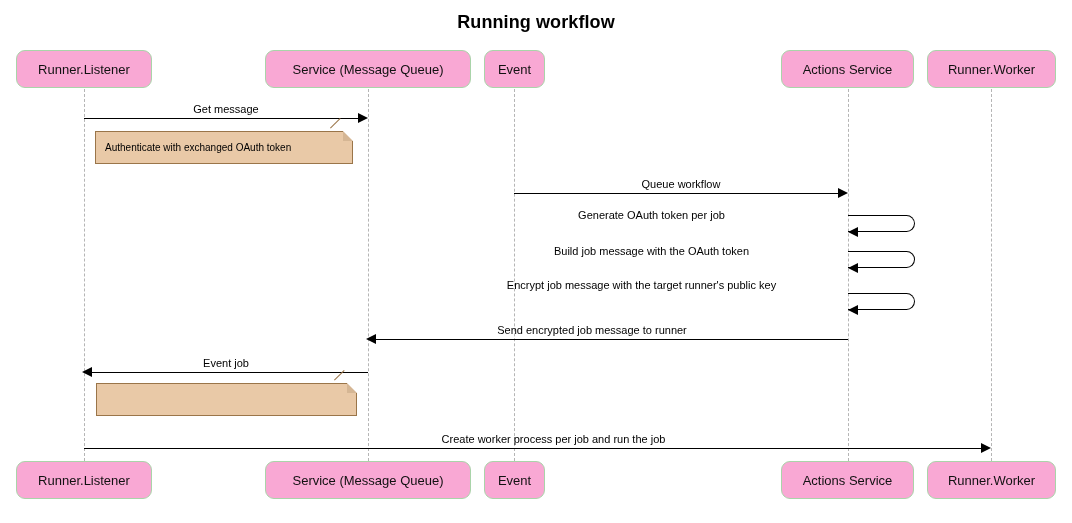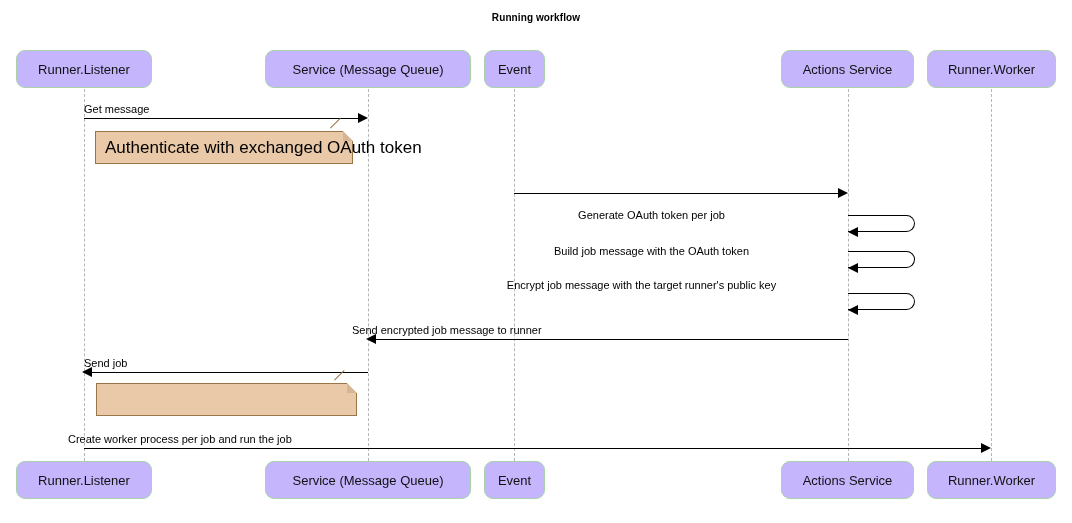--- a/index.html
+++ b/index.html
@@ -14,36 +14,36 @@
     background: #ffffff;
     font-family: "Liberation Sans", sans-serif;
     overflow: hidden;
   }
   #diagram-title {
     position: absolute;
     left: 0;
     top: 12px;
     width: 1072px;
     text-align: center;
-    font-size: 10px;
+    font-size: 18px;
     font-weight: bold;
     color: #000000;
     letter-spacing: 0.1px;
   }
   .lifeline {
     position: absolute;
     width: 0;
     border-left: 1px dashed #b5b5b5;
     top: 89px;
     height: 372px;
   }
   .participant {
     position: absolute;
     box-sizing: border-box;
-    background: #c4b5fd;
+    background: #f9a8d4;
     border: 1px solid #a9d4a9;
     border-radius: 9px;
     display: flex;
     align-items: center;
     justify-content: center;
     font-size: 13px;
     color: #111111;
     height: 38px;
     white-space: nowrap;
   }
@@ -65,31 +65,31 @@
   .arrowhead.left {
     border-top: 5px solid transparent;
     border-bottom: 5px solid transparent;
     border-right: 10px solid #000000;
   }
   .msg-label {
     position: absolute;
     font-size: 11px;
     color: #000000;
     white-space: nowrap;
-    text-align: left;
+    text-align: center;
   }
   .msg-label.right-align {
     text-align: center;
   }
   .note {
     position: absolute;
     box-sizing: border-box;
     background: #e9c9a7;
     border: 1px solid #9a7549;
-    font-size: 17px;
+    font-size: 10px;
     color: #000000;
     display: flex;
     align-items: center;
     padding-left: 9px;
     height: 33px;
     white-space: nowrap;
   }
   .note-fold {
     position: absolute;
     width: 0;
@@ -148,43 +148,44 @@
   <div class="msg-label" style="left:84px; top:103px; width:284px">Get message</div>
 
   <div class="note" style="left:95px; top:131px; width:258px">
     <span>Authenticate with exchanged OAuth token</span>
     <span class="note-fold"></span>
     <span class="note-fold-edge"></span>
   </div>
 
   <div class="msg-line" style="left:514px; top:193px; width:324px"></div>
   <div class="arrowhead right" style="left:838px; top:188px"></div>
+  <div class="msg-label" style="left:514px; top:178px; width:334px">Queue workflow</div>
 
   <div class="selfloop" style="left:848px; top:215px; width:67px; height:17px"></div>
   <div class="arrowhead left" style="left:848px; top:227px"></div>
   <div class="msg-label right-align" style="left:460px; top:209px; width:383px">Generate OAuth token per job</div>
 
   <div class="selfloop" style="left:848px; top:251px; width:67px; height:17px"></div>
   <div class="arrowhead left" style="left:848px; top:263px"></div>
   <div class="msg-label right-align" style="left:460px; top:245px; width:383px">Build job message with the OAuth token</div>
 
   <div class="selfloop" style="left:848px; top:293px; width:67px; height:17px"></div>
   <div class="arrowhead left" style="left:848px; top:305px"></div>
   <div class="msg-label right-align" style="left:440px; top:279px; width:403px">Encrypt job message with the target runner's public key</div>
 
   <div class="msg-line" style="left:374px; top:339px; width:474px"></div>
   <div class="arrowhead left" style="left:366px; top:334px"></div>
   <div class="msg-label" style="left:352px; top:324px; width:480px">Send encrypted job message to runner</div>
 
   <div class="msg-line" style="left:90px; top:372px; width:278px"></div>
   <div class="arrowhead left" style="left:82px; top:367px"></div>
-  <div class="msg-label" style="left:84px; top:357px; width:284px">Send job</div>
+  <div class="msg-label" style="left:84px; top:357px; width:284px">Event job</div>
 
   <div class="note" style="left:96px; top:383px; width:261px">
     <span class="note-fold"></span>
     <span class="note-fold-edge"></span>
   </div>
 
   <div class="msg-line" style="left:84px; top:448px; width:897px"></div>
   <div class="arrowhead right" style="left:981px; top:443px"></div>
-  <div class="msg-label" style="left:68px; top:433px; width:907px">Create worker process per job and run the job</div>
+  <div class="msg-label" style="left:100px; top:433px; width:907px">Create worker process per job and run the job</div>
 
 </div>
 
 </body></html>

